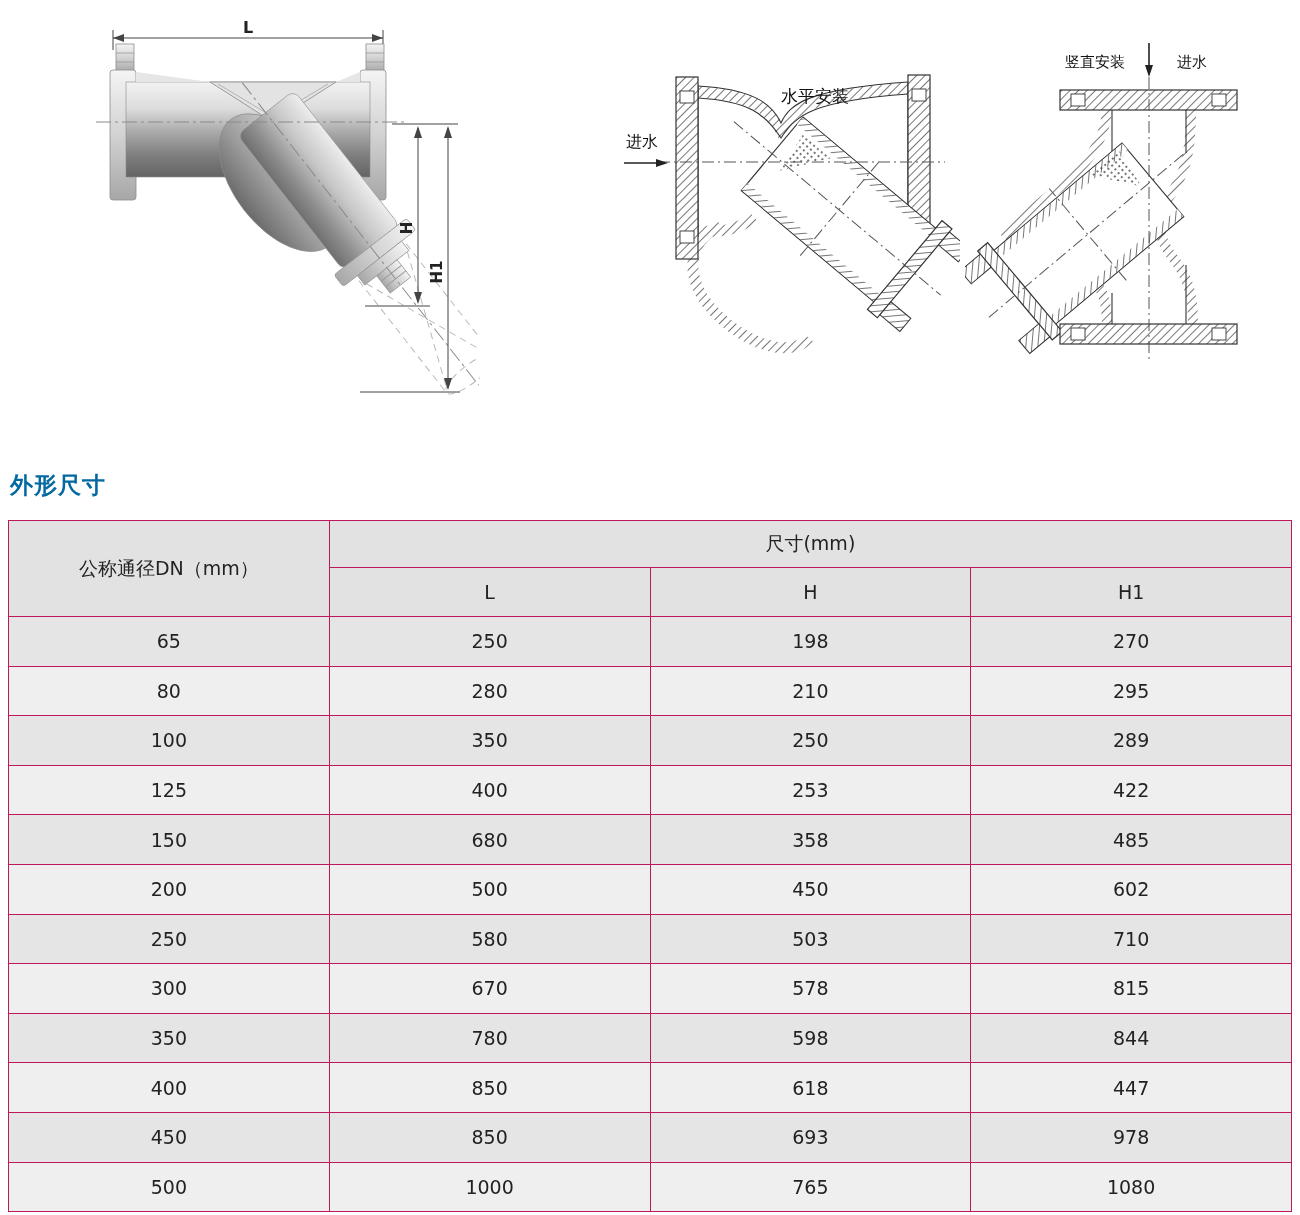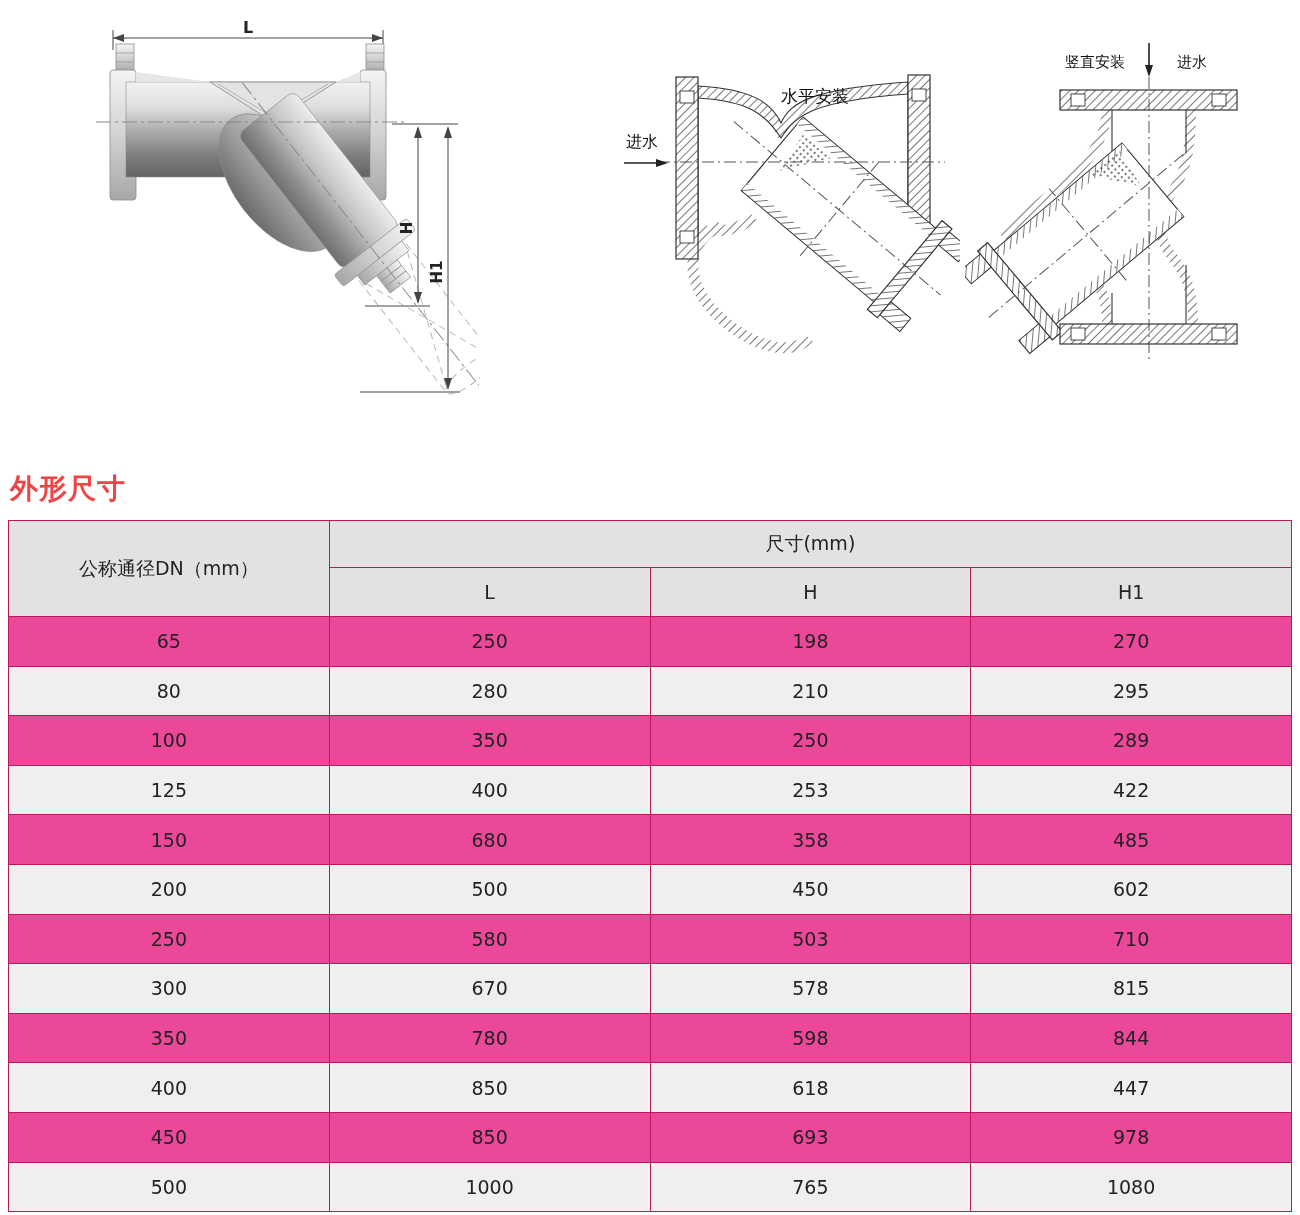--- a/index.html
+++ b/index.html
@@ -7,34 +7,34 @@
     width:1300px;height:1215px;position:relative;background:#ffffff;
     font-family:"DejaVu Sans","Liberation Sans",sans-serif;color:#1a1a1a;
     overflow:hidden;
   }
   .drw{position:absolute;}
   #drawing-outline{left:60px;top:10px;}
   #drawing-horizontal{left:600px;top:35px;}
   #drawing-vertical{left:965px;top:25px;}
   .section-title{
     position:absolute;left:10px;top:470px;
-    font-size:28px;font-weight:bold;color:#ef4444;letter-spacing:1px;
+    font-size:23px;font-weight:bold;color:#0369a1;letter-spacing:1px;
   }
   table.dim{
     position:absolute;left:8px;top:520px;width:1284px;
     border-collapse:collapse;table-layout:fixed;
     font-size:19px;text-align:center;color:#222;
   }
   table.dim th,table.dim td{
     border:1px solid #be185d;font-weight:normal;padding:0;
   }
   table.dim thead th{background:#e2e2e2;}
   table.dim thead tr.h1row th{height:46px;}
   table.dim thead tr.h2row th{height:48px;}
-  table.dim tbody td{height:48.6px;background:#ec4899;}
+  table.dim tbody td{height:48.6px;background:#e5e5e5;}
   table.dim tbody tr:nth-child(even) td{background:#efefef;}
   svg text{font-family:"DejaVu Sans","Liberation Sans",sans-serif;}
 </style>
 </head>
 <body>
 
 <svg id="drawing-outline" class="drw" width="420" height="420" viewBox="0 0 420 420">
   <defs>
     <linearGradient id="pipeGrad" x1="0" y1="0" x2="0" y2="1">
       <stop offset="0" stop-color="#f2f2f2"></stop>

